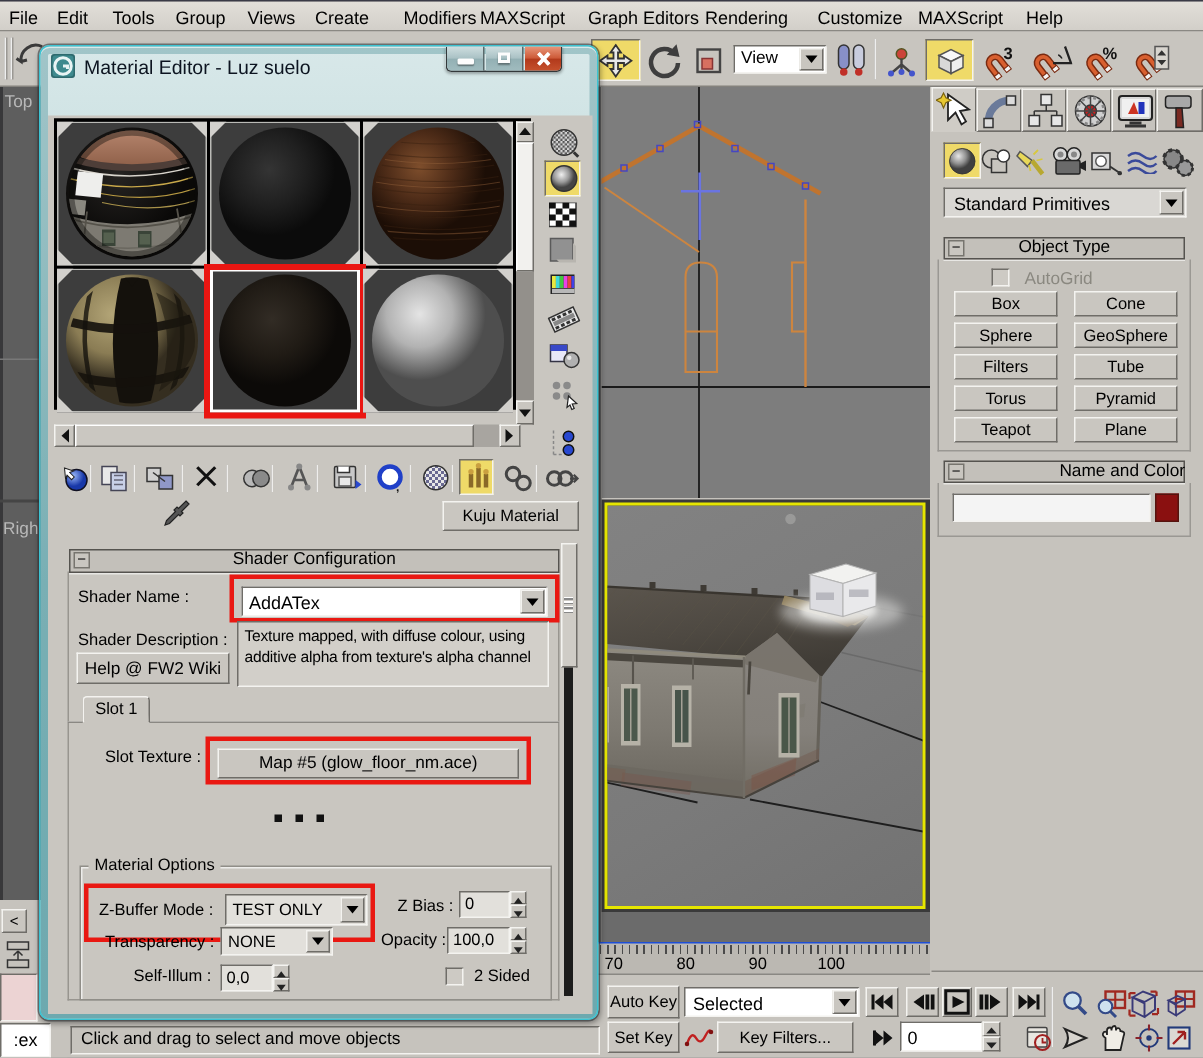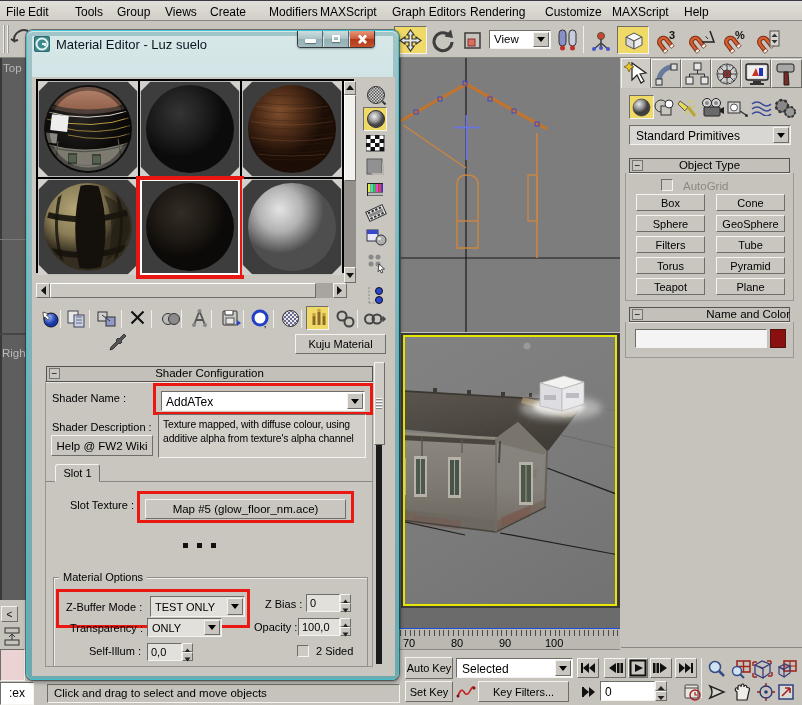--- a/index.html
+++ b/index.html
@@ -10,21 +10,21 @@
 .btxt{display:flex;align-items:center;justify-content:center;font-size:11px;white-space:nowrap}
 .cbarrow{position:absolute;right:1px;top:1px;bottom:1px;width:16px;background:#c9c6c0;border:1px solid;border-color:#f4f3f0 #6f6d68 #6f6d68 #f4f3f0;display:flex;align-items:center;justify-content:center}
 .cbarrow:after{content:"";width:0;height:0;border:4px solid transparent;border-top:5px solid #000;margin-top:4px}
 .redbox{border:3px solid #e91812}
 .lab{white-space:nowrap}
 </style></head><body>
 <div id="pg">
 
 <div class="ab" style="left:0;top:0;width:802px;height:21px;background:linear-gradient(#e2dfd9,#d2cfc9);border-top:1px solid #3a3a46;border-bottom:1px solid #8a8883;font-size:12px">
 <span class="ab" style="left:6px;top:4px">File</span>
-<span class="ab" style="left:28px;top:4px">Edit</span>
+<span class="ab" style="left:38px;top:4px">Edit</span>
 <span class="ab" style="left:75px;top:4px">Tools</span>
 <span class="ab" style="left:117px;top:4px">Group</span>
 <span class="ab" style="left:165px;top:4px">Views</span>
 <span class="ab" style="left:210px;top:4px">Create</span>
 <span class="ab" style="left:269px;top:4px">Modifiers</span>
 <span class="ab" style="left:320px;top:4px">MAXScript</span>
 <span class="ab" style="left:392px;top:4px">Graph Editors</span>
 <span class="ab" style="left:470px;top:4px">Rendering</span>
 <span class="ab" style="left:545px;top:4px">Customize</span>
 <span class="ab" style="left:612px;top:4px">MAXScript</span>
@@ -894,21 +894,21 @@
     <div class="ab rb" style="left:0;top:0;width:11px;height:9px"><svg width="9" height="7">
                 <path d="M4.5 1.5 l-3 4 h6 Z" fill="#222"></path>
               </svg></div>
     <div class="ab rb" style="left:0;top:9px;width:11px;height:9px"><svg width="9" height="7">
                 <path d="M4.5 5.5 l-3-4 h6 Z" fill="#222"></path>
               </svg></div>
    </div>
 
    <span class="ab lab" style="left:38px;top:545px">Transparency :</span>
    <div class="ab wfield" style="left:115px;top:541px;width:75px;height:19px;background:#e2e0db">
-            <span class="ab" style="left:4px;top:3px;font-size:11px">ONLY</span>
+            <span class="ab" style="left:4px;top:3px;font-size:11px">NONE</span>
             <div class="cbarrow"></div>
           </div>
    <span class="ab lab" style="left:222px;top:544px">Opacity :</span>
    <div class="ab wfield" style="left:266px;top:541px;width:42px;height:18px;background:#e2e0db">
             <span class="ab" style="left:3px;top:2px">100,0</span>
           </div>
    <div class="ab" style="left:308px;top:541px;width:11px;height:18px">
     <div class="ab rb" style="left:0;top:0;width:11px;height:9px"><svg width="9" height="7">
                 <path d="M4.5 1.5 l-3 4 h6 Z" fill="#222"></path>
               </svg></div>

